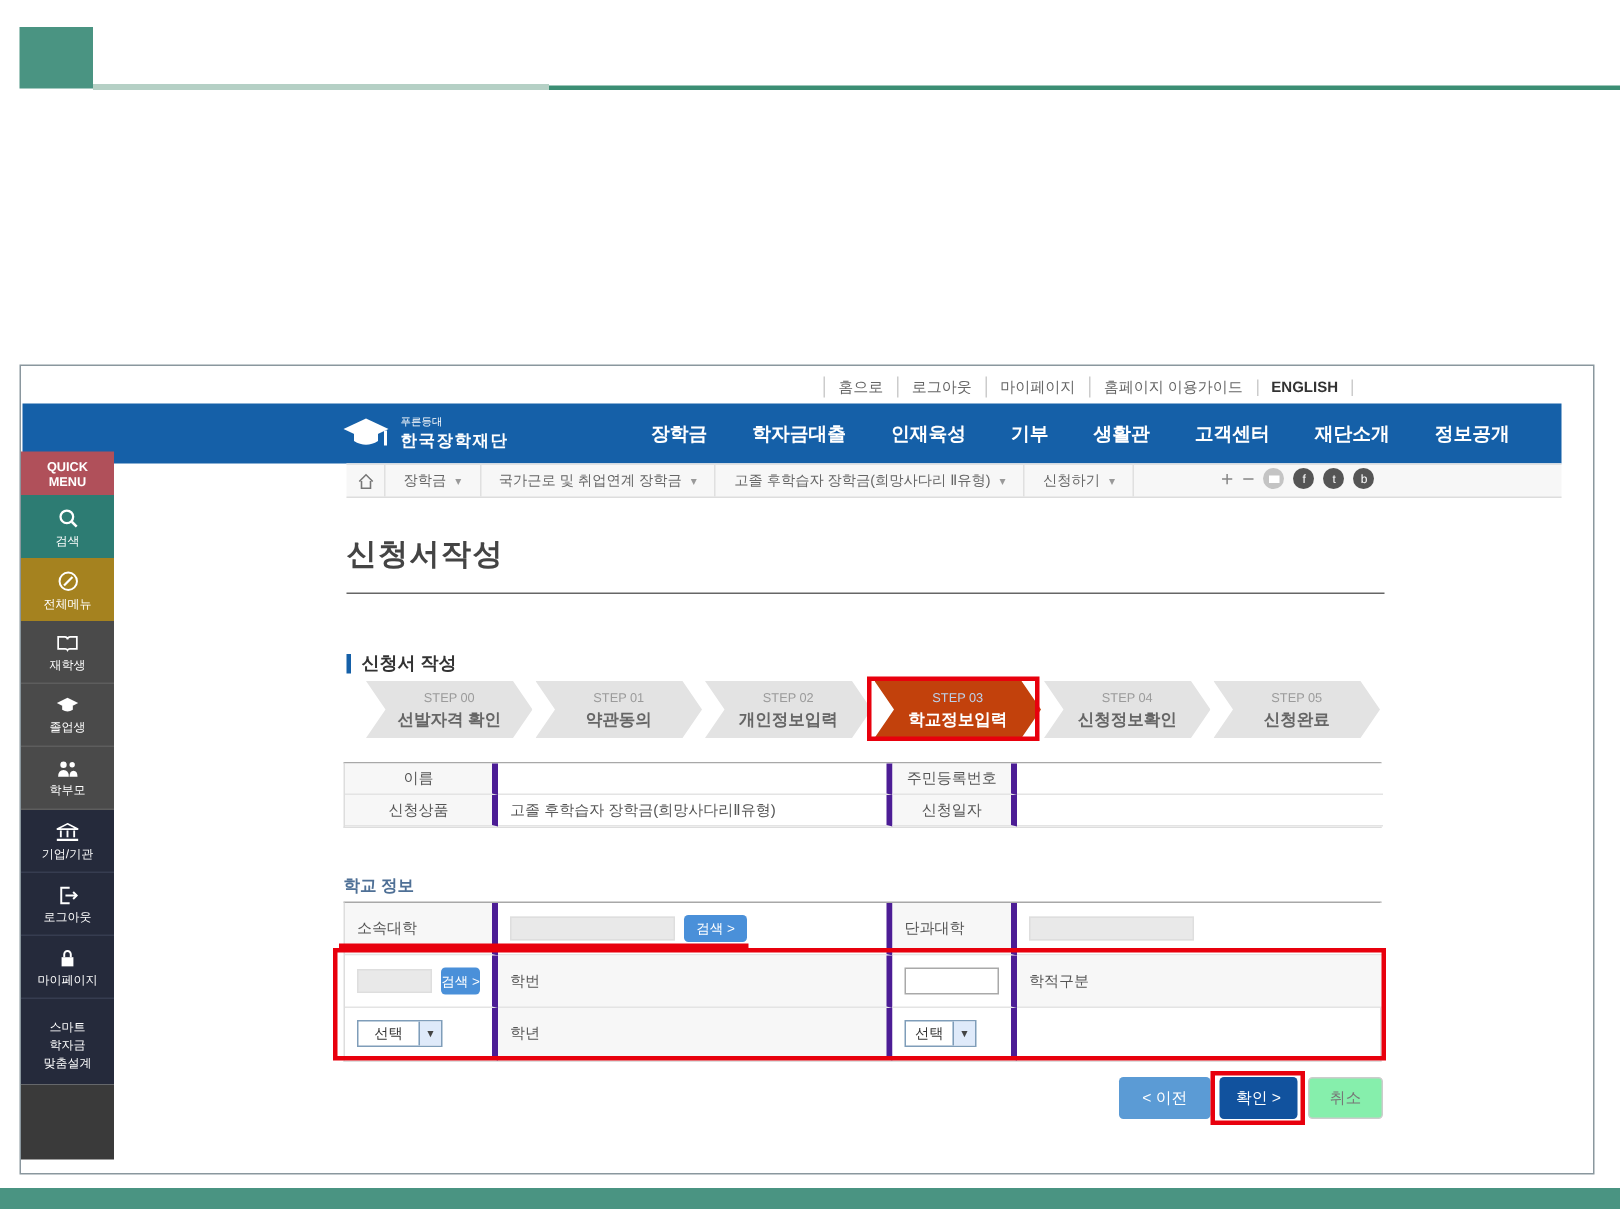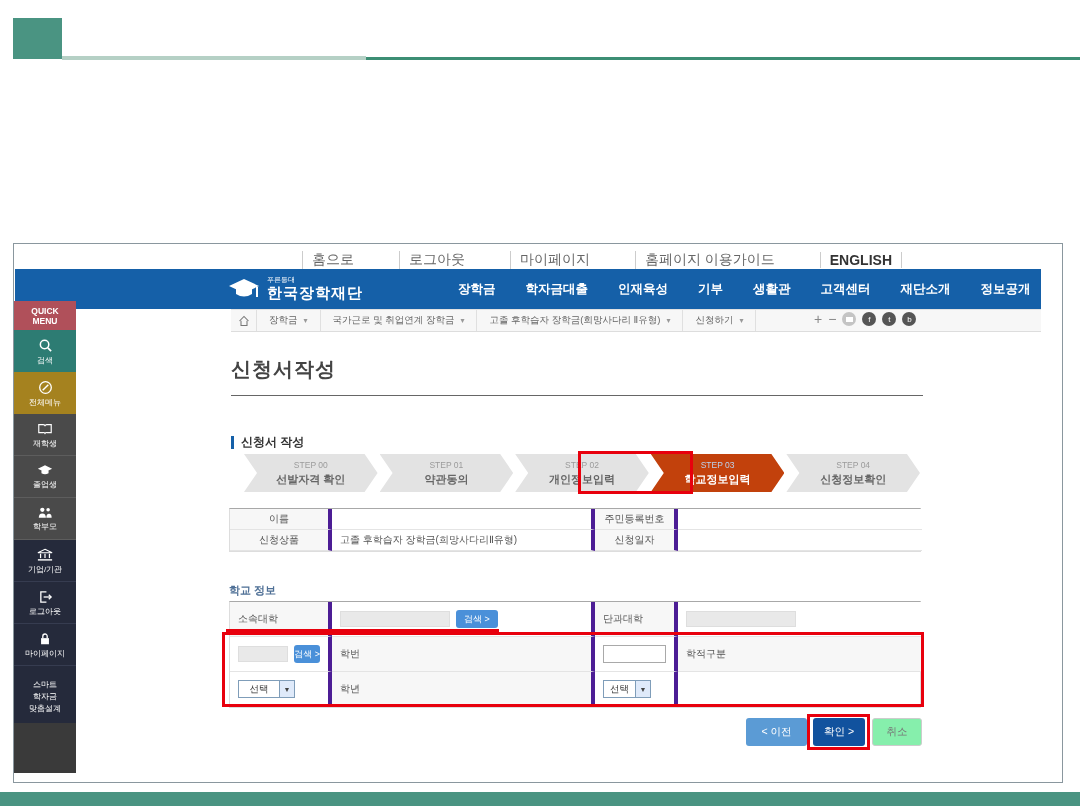--- a/index.html
+++ b/index.html
@@ -9,31 +9,31 @@
   
   .slide-square { left:13px; top:18px; width:49px; height:41px; background:#4a9482; }
   .divider-light { left:62px; top:56px; width:304px; height:4px; background:#b5d0c5; }
   .divider-dark { left:366px; top:57px; width:714px; height:3px; background:#3c8e74; }
   .bottom-bar { left:0; top:792px; width:1080px; height:14px; background:#4a9482; }
 
   
   .frame { left:13px; top:243px; width:1050px; height:540px; border:1px solid #8a979e; background:#fff; }
 
   
-  .utility { top:7px; right:160px; font-size:14px; color:#666; display:flex; align-items:center;gap:36px; }
+  .utility { top:7px; right:160px; font-size:10px; color:#666; display:flex; align-items:center; }
   .utility span { padding:0 9px; border-left:1px solid #ccc; cursor:pointer; }
   .utility span:last-child { border-right:1px solid #ccc; }
   .utility .eng { font-weight:bold; color:#333; }
 
   
   .hdr { left:1px; top:25px; width:1026px; height:40px; background:#1560a8; display:flex; align-items:center; }
   .logo { display:flex; align-items:center; margin-left:212px; color:#fff; }
   .logo .cap { margin-right:6px; }
   .logo .tag { font-size:7px; line-height:8px; }
-  .logo .nm { font-size:15px; font-weight:bold; letter-spacing:1px; }
+  .logo .nm { font-size:11px; font-weight:bold; letter-spacing:1px; }
   .nav { display:flex; margin-left:95px; gap:30px; }
   .nav span { color:#fff; font-size:12.5px; font-weight:bold; cursor:pointer; white-space:nowrap; }
 
   
   .crumbbar { left:217px; top:65px; width:810px; height:23px; background:#f7f7f7; border-top:1px solid #e2e2e2; border-bottom:1px solid #ddd; display:flex; align-items:center; }
   .crumbbar .homecell { width:26px; height:100%; display:flex; align-items:center; justify-content:center; border-right:1px solid #e0e0e0; cursor:pointer; }
   .crumb { font-size:9.5px; color:#666; padding:0 12px; height:100%; display:flex; align-items:center; border-right:1px solid #e0e0e0; cursor:pointer; white-space:nowrap; }
   .crumb .caret { color:#999; font-size:8px; margin-left:6px; }
   .crumb-icons { left:800px; top:68px; display:flex; align-items:center; gap:6px; }
   .ci-txt { font-size:14px; color:#888; cursor:pointer; line-height:14px; }
@@ -294,20 +294,24 @@
       <span class="lab">개인정보입력</span>
     </div>
     <div class="step active">
       <span class="num">STEP 03</span>
       <span class="lab">학교정보입력</span>
     </div>
     <div class="step">
       <span class="num">STEP 04</span>
       <span class="lab">신청정보확인</span>
     </div>
+    <div class="step">
+      <span class="num">STEP 05</span>
+      <span class="lab">신청완료</span>
+    </div>
   </div>
 
   <div class="abs tbl tbl1">
     <div class="cell lblc">이름</div>
     <div class="cell"></div>
     <div class="cell lblc">주민등록번호</div>
     <div class="cell"></div>
     <div class="cell lblc">신청상품</div>
     <div class="cell">고졸 후학습자 장학금(희망사다리Ⅱ유형)</div>
     <div class="cell lblc">신청일자</div>

